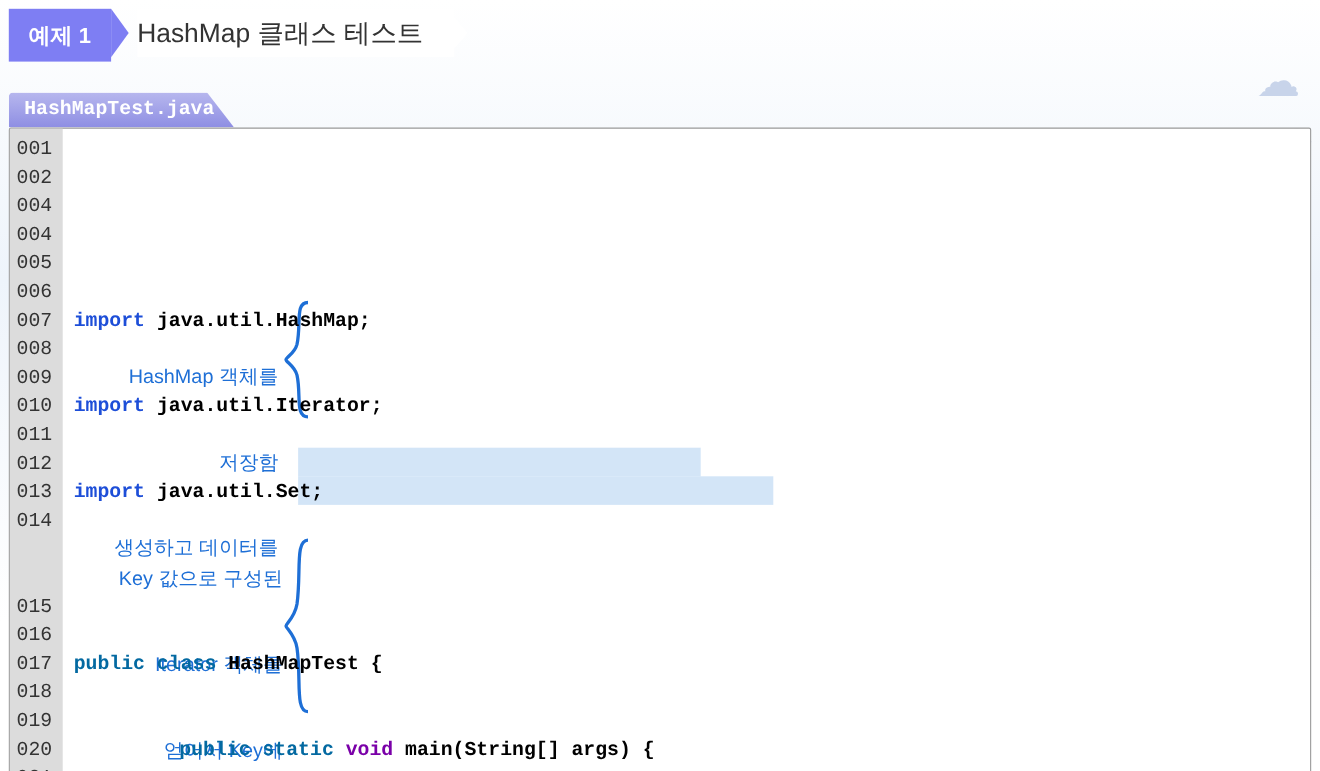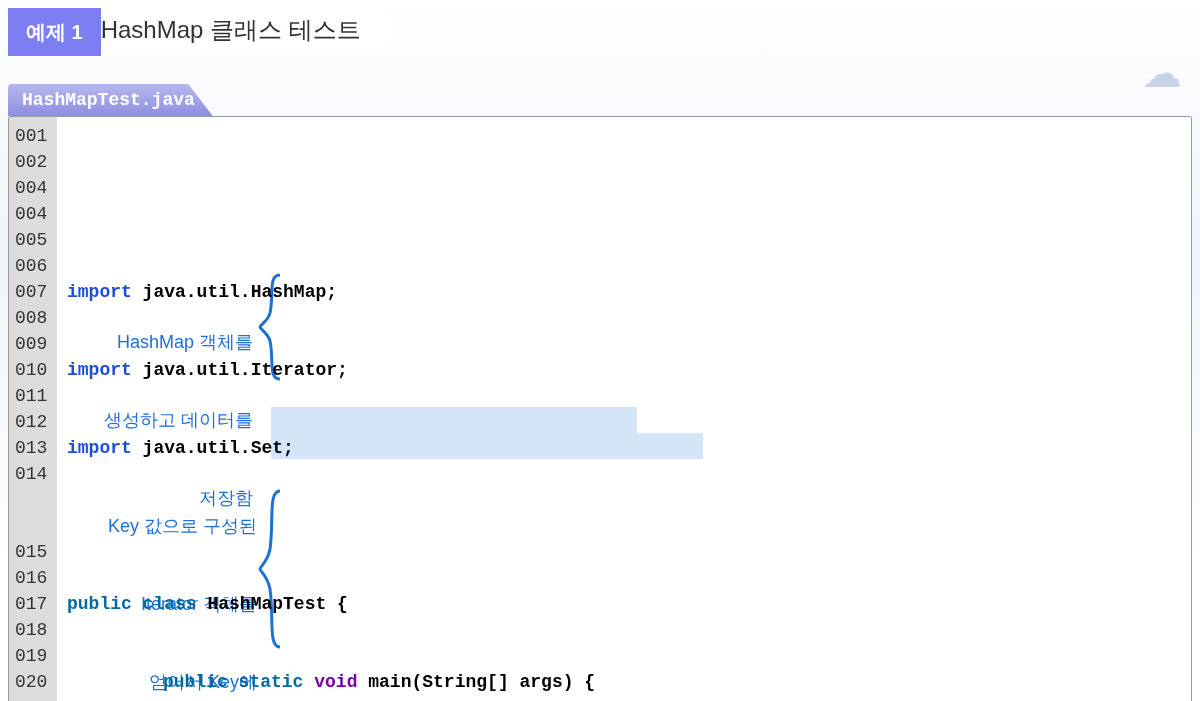--- a/index.html
+++ b/index.html
@@ -31,20 +31,21 @@
   .badge::after {
     content: "";
     position: absolute;
     right: -16px; top: 0;
     width: 0; height: 0;
     border-top: 22px solid transparent;
     border-bottom: 22px solid transparent;
     border-left: 16px solid #7e7ef3;
   }
   .title {
+    margin-left: 24px;
     display: flex;
     align-items: center;
     font-size: 24px;
     color: #333;
     font-weight: 500;
     padding-right: 28px;
     background: #fff;
     position: relative;
   }
   .title::after {
@@ -197,22 +198,22 @@
     
     
     
     
     
     
 
     
     <div class="annot annot1">
       <div class="line">HashMap 객체를</div>
+      <div class="line">저장함</div>
       <div class="line">생성하고 데이터를</div>
-      <div class="line">저장함</div>
     </div>
     <div class="annot annot2">
       <div class="line">Key 값으로 구성된</div>
       <div class="line">Iterator 객체를</div>
       <div class="line">얻어서 Key에</div>
       
       
       
     </div>
 

